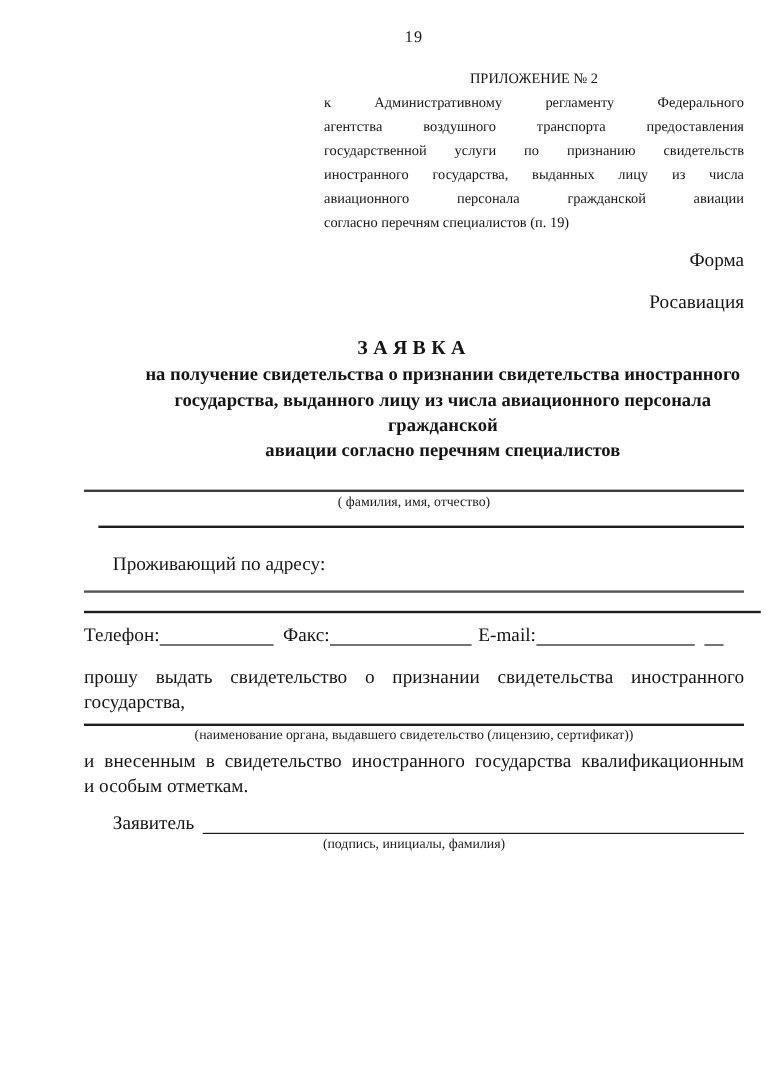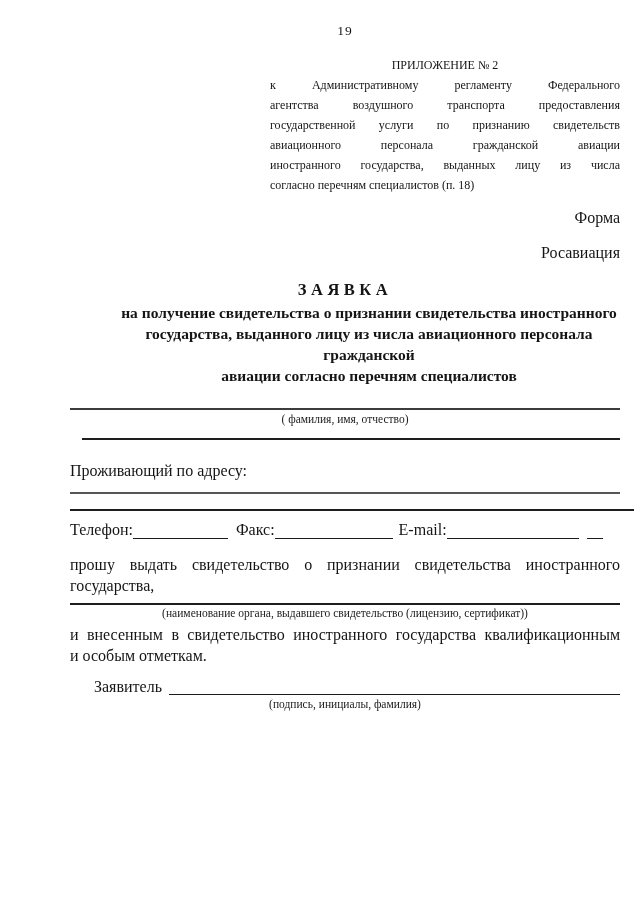--- a/index.html
+++ b/index.html
@@ -55,21 +55,21 @@
   .rule.gray { background: #565656; }
   .caption {
     font-size: 11.5px;
     line-height: 15px;
     text-align: center;
     margin-top: 2px;
     color: #1b1b1b;
   }
   .rule-fio { margin-top: 22px; }
   .rule-fio2 { margin-top: 11px; margin-left: 12px; }
-  .address-label { margin-top: 20px; }
+  .address-label { margin-top: 20px; margin-left: 24px; }
   .rule-addr1 { margin-top: 11px; }
   .rule-addr2 { margin-top: 15px; margin-right: -14px; }
   .contacts-row { margin-top: 8px; white-space: nowrap; }
   .blank {
     display: inline-block;
     height: 0;
     border-bottom: 1.5px solid #1c1c1c;
     vertical-align: -4px;
   }
   .b-phone { width: 95px; }
@@ -121,23 +121,23 @@
 <div class="page">
 
   <div class="page-number">19</div>
 
   <div class="appendix">
     <div class="appendix-title">ПРИЛОЖЕНИЕ № 2</div>
     <div class="appendix-body">
       <div class="jline">к Административному регламенту Федерального</div>
       <div class="jline">агентства воздушного транспорта предоставления</div>
       <div class="jline">государственной услуги по признанию свидетельств</div>
+      <div class="jline">иностранного государства, выданных лицу из числа</div>
       <div class="jline">авиационного персонала гражданской авиации</div>
-      <div class="jline">иностранного государства, выданных лицу из числа</div>
-      <div class="jline last">согласно перечням специалистов (п. 18)</div>
+      <div class="jline last">согласно перечням специалистов (п. 19)</div>
     </div>
   </div>
 
   <div class="right-label form-label">Форма</div>
   <div class="right-label agency">Росавиация</div>
 
   <div class="app-title">ЗАЯВКА</div>
   <div class="app-subtitle">
     <div>на получение свидетельства о признании свидетельства иностранного</div>
     <div>государства, выданного лицу из числа авиационного персонала гражданской</div>

